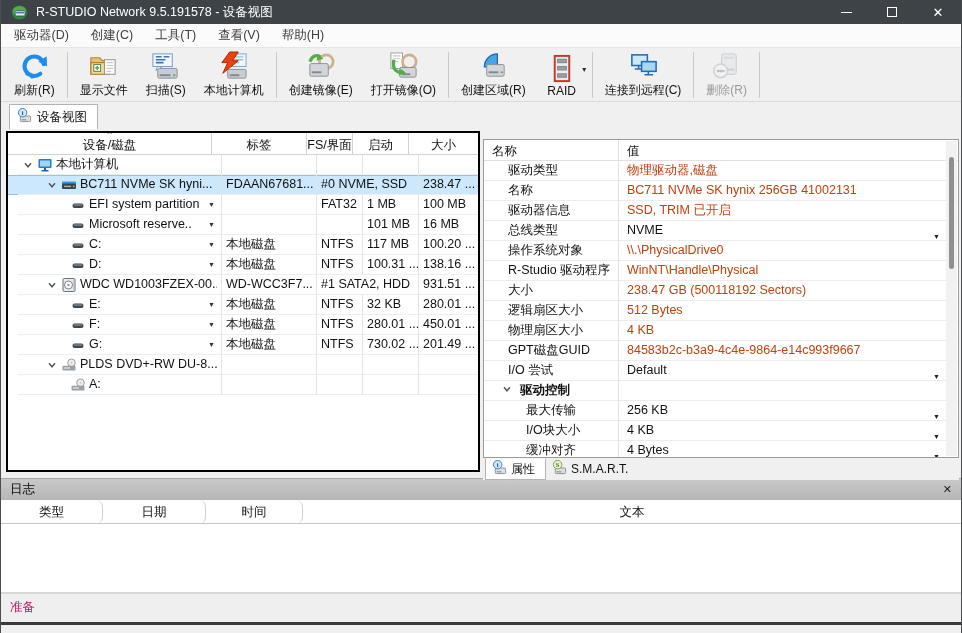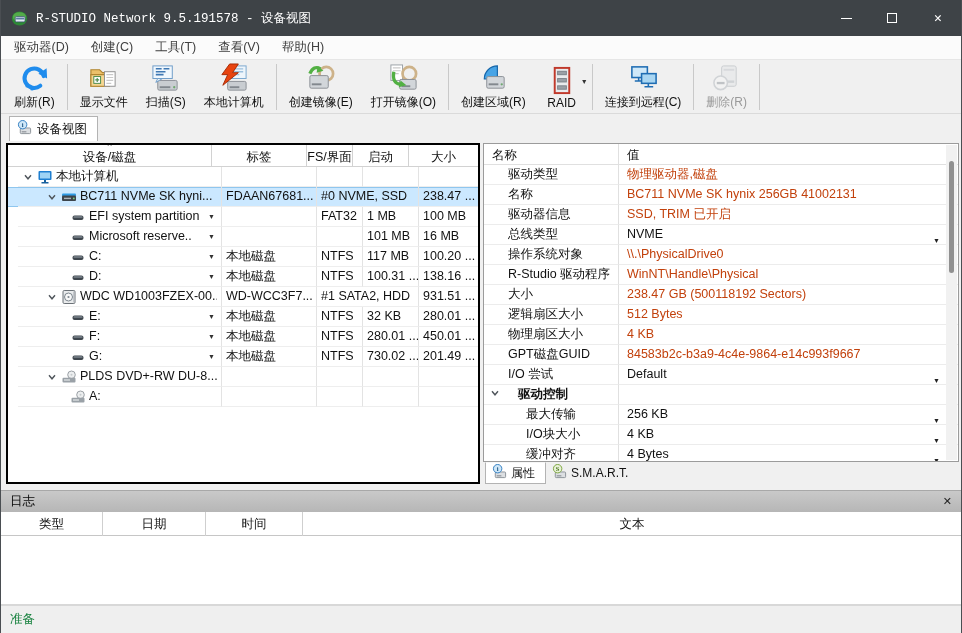--- a/index.html
+++ b/index.html
@@ -4,21 +4,21 @@
 <style>
   * { box-sizing: border-box; margin: 0; padding: 0; }
   html,body { background:#888; }
   body { font-family: "Liberation Sans","DejaVu Sans",sans-serif; }
   .window {
     position: relative; width: 962px; height: 633px; background:#f0f0f0;
     border-left:1px solid #4a4e52; border-right:1px solid #4a4e52;
     overflow: hidden; font-size:12.5px; color:#111;
   }
   
-  .titlebar { height:36px; background:#3e4347; display:flex; align-items:center; color:#fff;font-family:Liberation Mono, monospace; }
+  .titlebar { height:24px; background:#3e4347; display:flex; align-items:center; color:#fff; }
   .titlebar .appicon { width:17px; height:17px; margin:0 8px 0 10px; flex:0 0 auto; }
   .titlebar .title { font-size:12.5px; white-space:nowrap; }
   .wincontrols { margin-left:auto; display:flex; height:100%; }
   .winbtn { width:46px; height:100%; display:flex; align-items:center; justify-content:center; }
   .glyph-min { width:11px; height:1px; background:#fff; }
   .glyph-max { width:10px; height:10px; border:1px solid #fff; }
   .glyph-close { color:#fff; font-size:13px; line-height:1; }
   
   .menubar { height:24px; background:#fbfbfb; border-bottom:1px solid #e6e6e6; display:flex; align-items:stretch; padding-left:2px; }
   .menuitem { padding:0 11px; line-height:23px; color:#404040; }
@@ -50,49 +50,49 @@
   .namec .exp { width:12px; flex:0 0 auto; display:flex; align-items:center; justify-content:center; }
   .namec .exp svg { display:block; }
   .namec .ticn { width:16px; height:16px; flex:0 0 auto; }
   .namec .ticn svg { width:100%; height:100%; display:block; }
   .namec .nm { overflow:hidden; white-space:nowrap; }
   .namec .pdd { margin-left:auto; font-size:7px; color:#333; padding-right:2px; flex:0 0 auto; }
   .lv0 { padding-left:4px !important; }
   .lv1 { padding-left:28px !important; }
   .lv2 { padding-left:52px !important; }
   
-  .rightpanel { position:absolute; left:482px; top:2px; width:476px; height:341px; }
+  .rightpanel { position:absolute; left:482px; top:10px; width:476px; height:341px; }
   .propbox { position:relative; height:319px; border:1px solid #9b9b9b; background:#fff; overflow:hidden; }
   .prophead { display:grid; grid-template-columns:135px 1fr; height:21px; border-bottom:1px solid #e0e0e0; }
   .prophead .hc { line-height:22px; padding:0 8px; border-right:1px solid #e0e0e0; }
   .prophead .hc:last-child { border-right:none; }
   .prow { display:grid; grid-template-columns:135px 1fr; height:20px; }
   .prow .pc { line-height:19px; border-bottom:1px solid #ececec; white-space:nowrap; overflow:hidden; position:relative; }
   .prow .pn { padding-left:24px; border-right:1px solid #e0e0e0; display:flex; align-items:center; }
-  .prow.grp .pn { padding-left:6px; gap:18px; font-weight:bold; }
+  .prow.grp .pn { padding-left:18px; gap:8px; font-weight:bold; }
   .prow.ind .pn { padding-left:42px; }
   .prow .pv { padding:0 18px 0 8px; }
   .prow .pv.gray { color:#c2410c; }
   .prow .pv .vdd { position:absolute; right:18px; top:6px; font-size:7px; color:#222; }
   .pscroll { position:absolute; top:1px; right:1px; bottom:1px; width:11px; background:#f1f1f1; }
   .pscroll .thumb { position:absolute; left:3px; top:16px; width:5px; height:112px; background:#909090; border-radius:3px; }
   .proptabs { height:22px; background:#f0f0f0; display:flex; align-items:stretch; padding-left:2px; }
   .ptab { display:flex; align-items:center; gap:4px; padding:0 10px 0 6px; font-size:12px; }
   .ptab svg { width:15px; height:15px; }
   .ptab.active { background:#fff; border:1px solid #b3b3b3; border-top:1px solid #f6f6f6; }
   
   .logpanel { height:114px; background:#fff; border-top:1px solid #a8a8a8; }
   .logtitle { height:21px; background:linear-gradient(#c9c9c9,#b6b6b6); display:flex; align-items:center; padding:0 9px; font-size:12.5px; color:#0a0a0a; }
   .logclose { margin-left:auto; font-size:11px; color:#222; line-height:1; }
   .loghead { display:grid; grid-template-columns:102px 103px 97px 1fr; height:24px; border-bottom:1px solid #c6c6c6; background:#fff; }
-  .loghead .hc { text-align:center; line-height:24px; border-right:1px solid #cfcfcf; }
+  .loghead .hc { text-align:center; line-height:24px; border-right:1px solid #cfcfcf;border-radius:7px; }
   .loghead .hc:last-child { border-right:none; }
   .logbody { height:68px; background:#fff; }
   
-  .statusbar { height:33px; background:#efefef; border-top:2px solid #d8d8d8; border-bottom:3px solid #3a3a3a; line-height:26px; padding-left:9px; font-size:12.5px; color:#15803d; }
+  .statusbar { height:33px; background:#efefef; border-top:2px solid #d8d8d8; border-bottom:3px solid #3a3a3a; line-height:26px; padding-left:9px; font-size:12.5px; color:#be185d; }
 </style>
 </head>
 <body>
 
 <div class="window">
 
   <div class="titlebar">
     <span class="appicon">
       <svg viewBox="0 0 16 16">
           <ellipse cx="8" cy="8" rx="7.2" ry="6.6" fill="#2d8a35"></ellipse>

